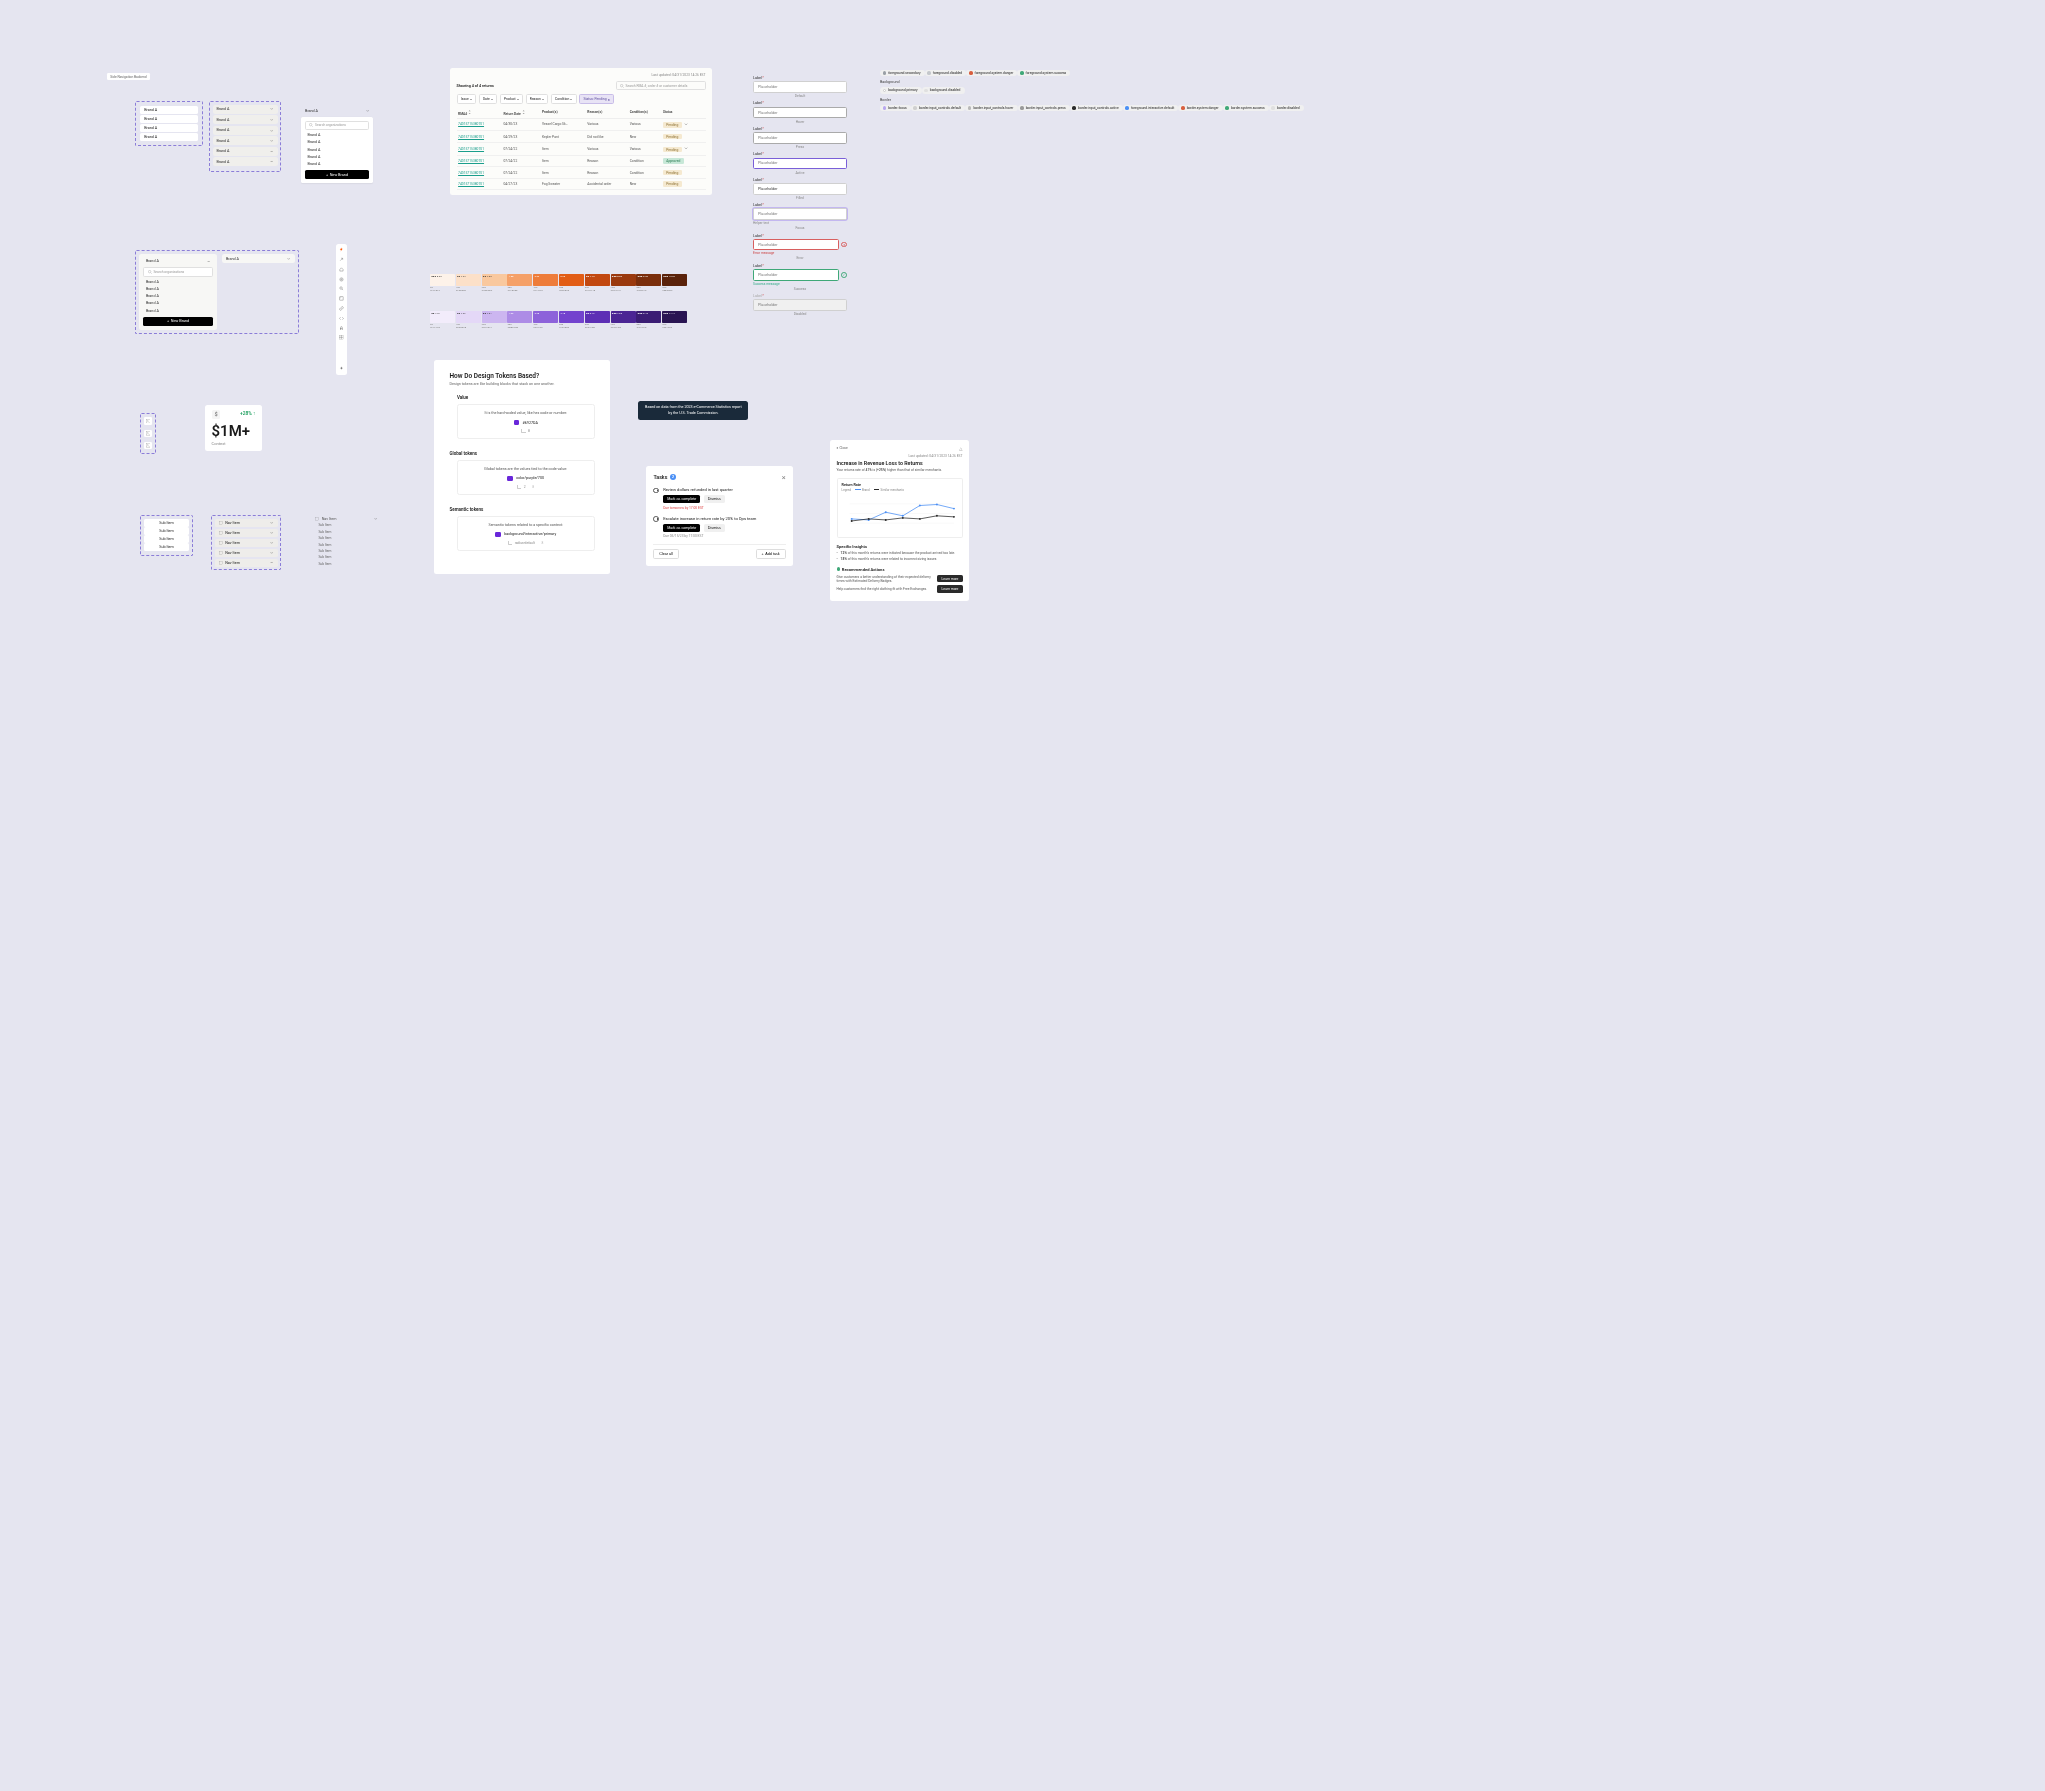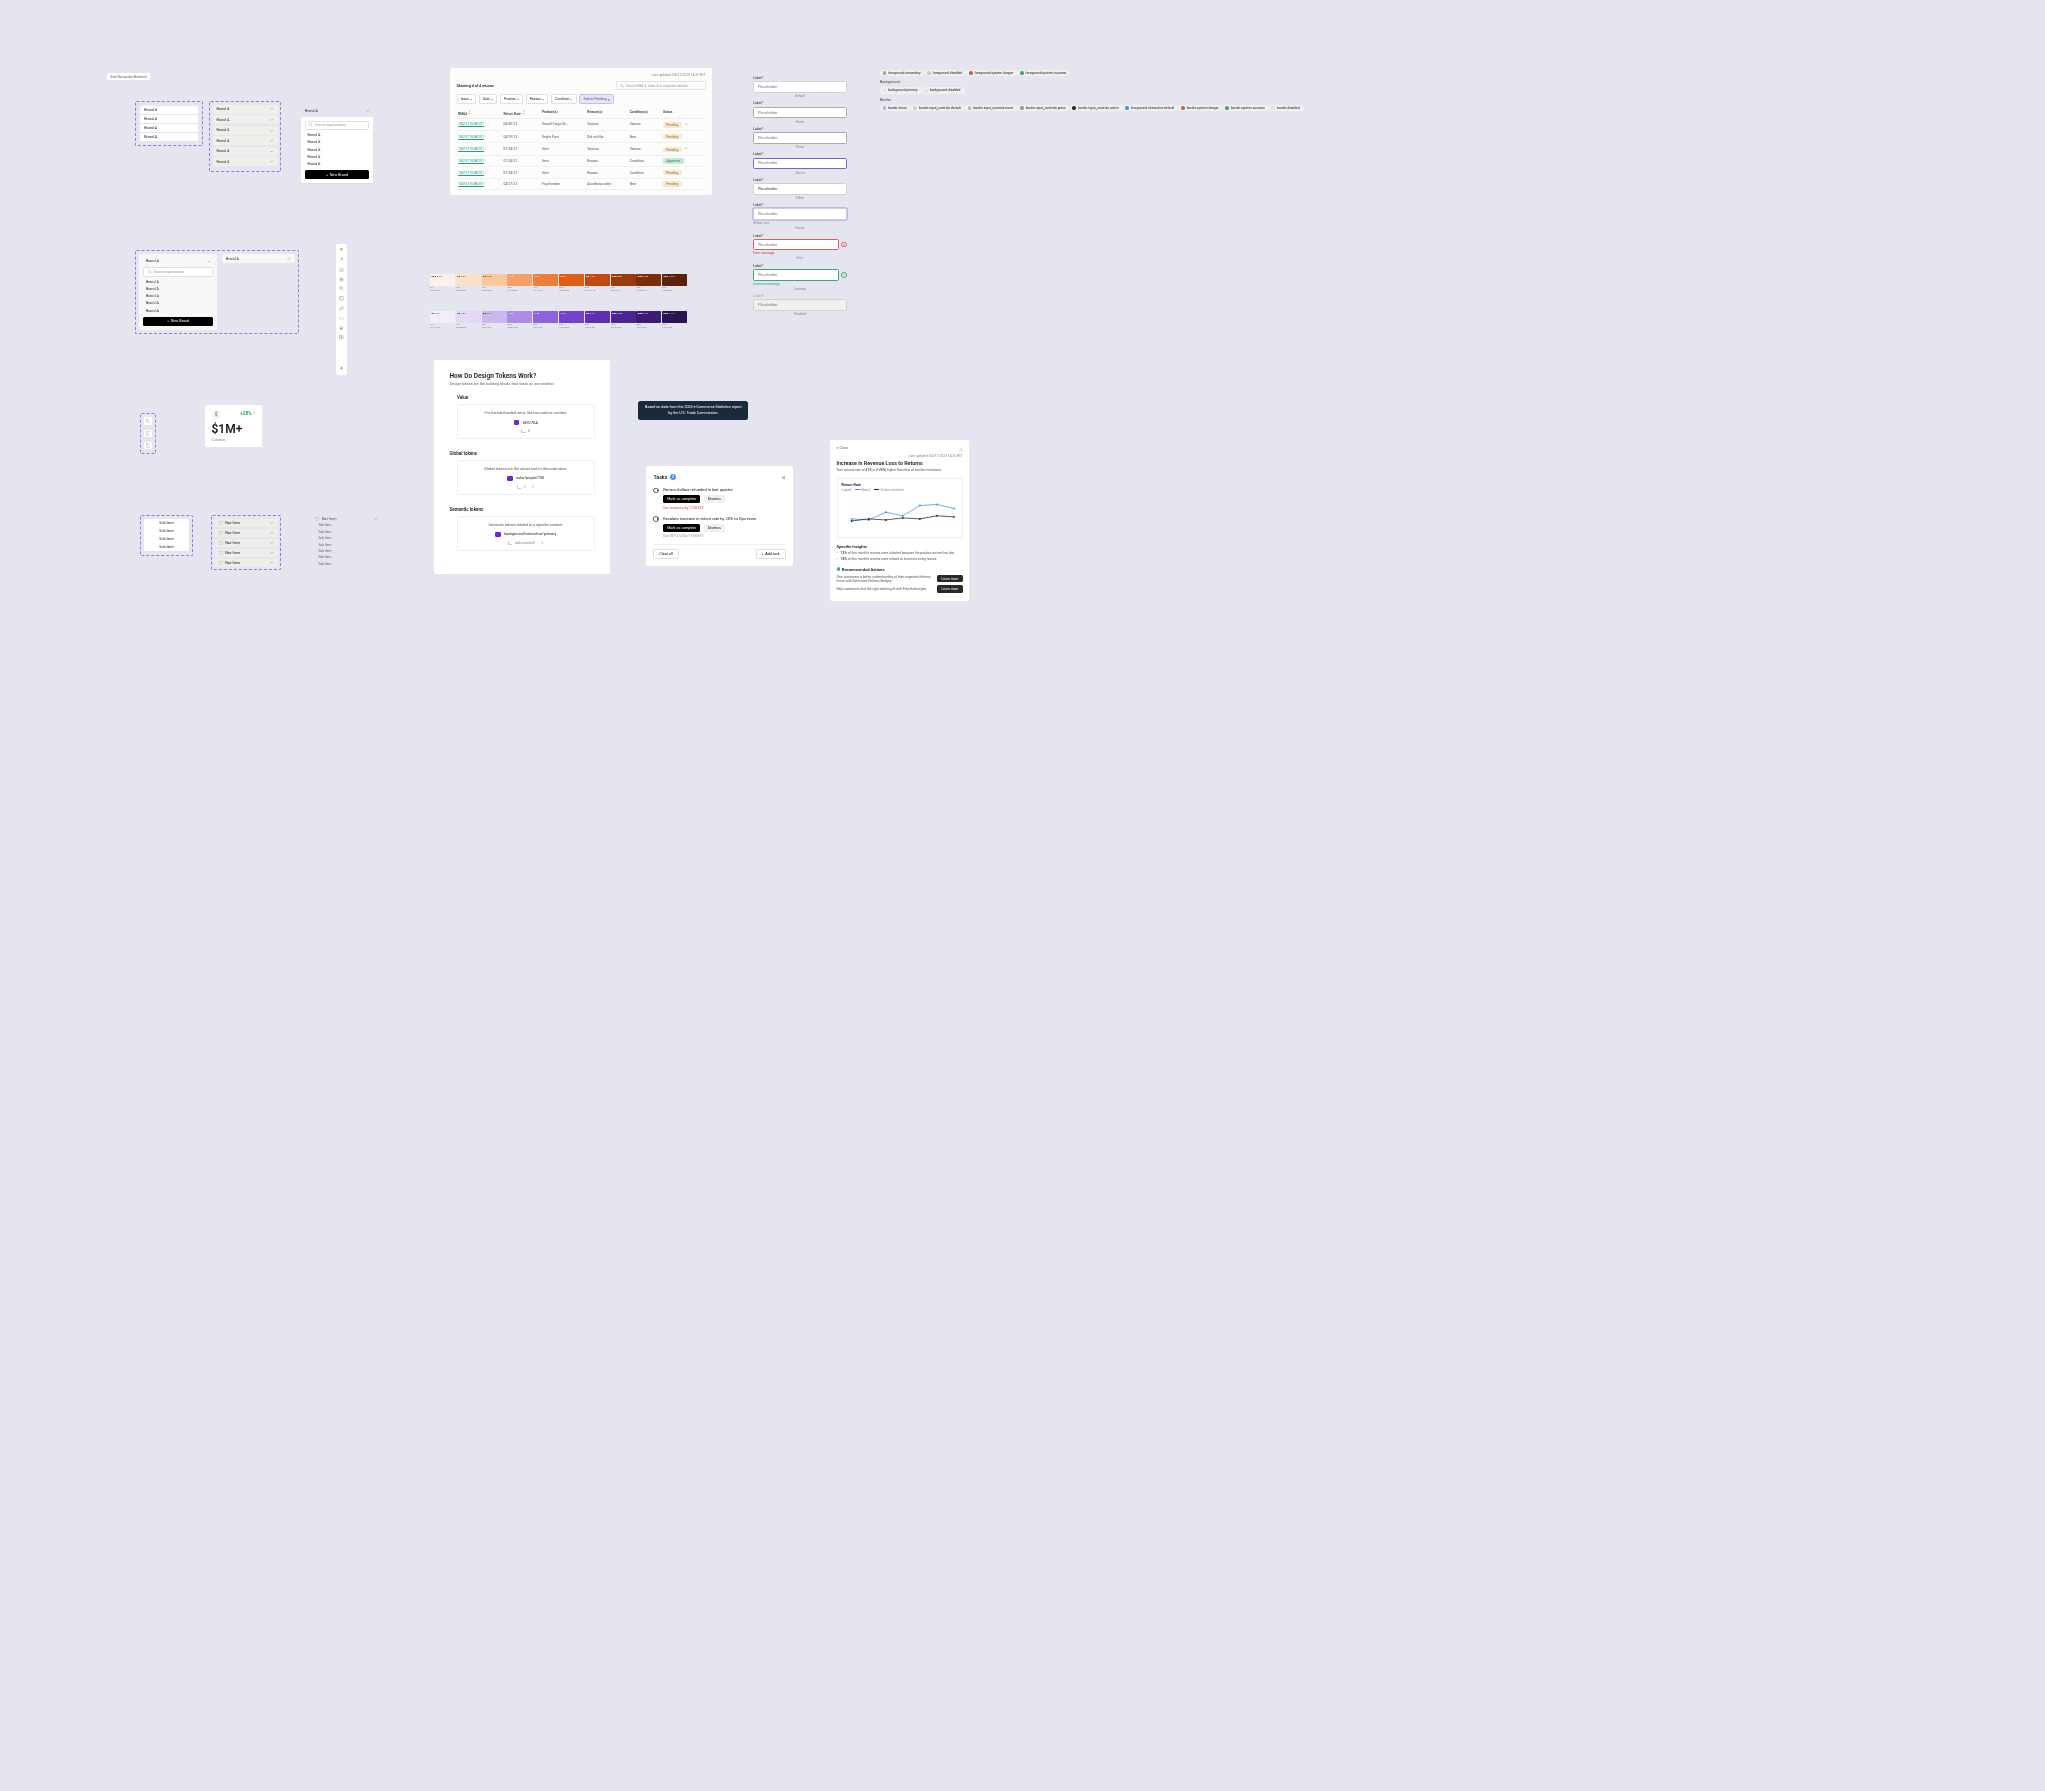--- a/index.html
+++ b/index.html
@@ -31,21 +31,21 @@
 
 
 .iconstrip { background: #fff; border-radius: 2.5px; padding: 3.3px 2.5px; display: flex; flex-direction: column; gap: 4.9px; align-items: center; width: 10.6px; }
 .iconstrip svg { width: 4.9px; height: 4.9px; }
 .lightning { color: #ff5500; }
 
 
 .stat-card { background: #fff; border-radius: 2.5px; padding: 4.9px 6.5px; width: 57px; }
 .stat-card .pct { color: #1a9e5c; font-size: 4.9px; font-weight: 600; text-align: right; }
 .stat-card .dollar { color: #666; font-size: 5.7px; }
-.stat-card .big { font-size: 12px; font-weight: 600; margin: 3.3px 0 0.8px; }
+.stat-card .big { font-size: 15px; font-weight: 600; margin: 3.3px 0 0.8px; }
 .stat-card .ctx { color: #888; font-size: 4.1px; }
 
 
 .iconstack { display: flex; flex-direction: column; gap: 4.9px; }
 .iconstack .ico { width: 7.4px; height: 7.4px; background: #fff; border-radius: 1.2px; display: flex; align-items: center; justify-content: center; }
 
 
 .subitem-col { display: flex; flex-direction: column; gap: 2.5px; padding: 3.3px; }
 .subitem { background: #fff; border-radius: 1.6px; padding: 2px 4.1px; font-size: 3.7px; text-align: center; }
 .navitem { background: #eeedea; border-radius: 1.6px; padding: 2px 4.1px; font-size: 3.7px; display: flex; align-items: center; justify-content: space-between; }
@@ -589,21 +589,21 @@
       <div>400<br>#9C72E1</div>
       <div>500<br>#7E48D6</div>
       <div>600<br>#6631BE</div>
       <div>700<br>#52279A</div>
       <div>800<br>#401E78</div>
       <div>900<br>#2E1656</div>
     </div>
 </div>
 
 <div class="abs tokens-card" style="top:360px; left:434px;">
-  <h2>How Do Design Tokens Work?</h2>
+  <h2>How Do Design Tokens Based?</h2>
   <div class="sub">Design tokens are like building blocks that stack on one another.</div>
 
   <div class="tok-sec">
     <h3 style="padding-left:7.4px;">Value</h3>
     <div class="tok-box" style="margin-left:7.4px;">
       <div class="desc">It is the hard-coded value, like hex code or number:</div>
       <div class="tok-row">
           <div class="tok-sw"></div>
           <span>#6927DA</span>
         </div>

